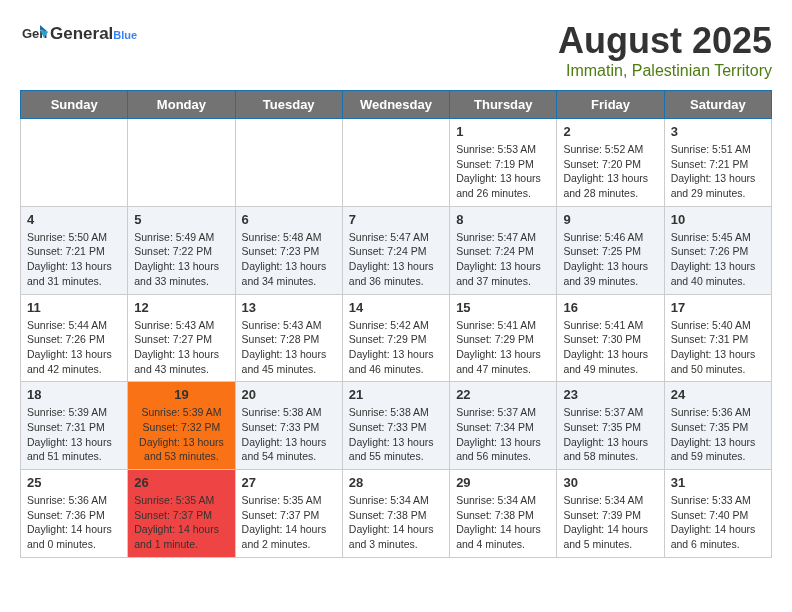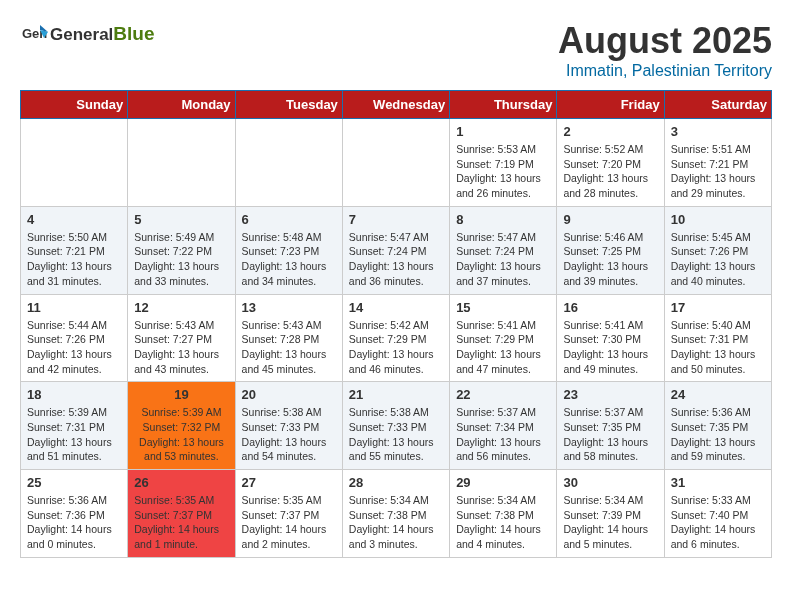--- a/index.html
+++ b/index.html
@@ -28,31 +28,31 @@
     .title-block {
       text-align: right;
     }
     .month-title {
       font-size: 36px;
       font-weight: bold;
       color: #333;
     }
     .location-title {
       font-size: 16px;
-      color: #0369a1;
+      color: #4d7c0f;
     }
     .calendar {
       width: 100%;
       border-collapse: collapse;
       border: 1px solid #ccc;
     }
     .calendar th {
-      background-color: #b91c1c;
+      background-color: #737373;
       color: #fff;
-      text-align: right;
+      text-align: center;
       padding: 6px 4px;
       font-size: 13px;
       border: 1px solid #1a6faf;
     }
     .calendar td {
       border: 1px solid #ccc;
       vertical-align: top;
       padding: 5px 6px;
       width: calc(100% / 7);
       height: 80px;
@@ -81,21 +81,21 @@
 <body>
 
 <div class="header">
   <div class="logo">
     <svg class="logo-icon" viewBox="0 0 28 28">
       <text x="2" y="18" font-size="13" font-weight="bold" fill="#333">Gen</text>
       <polygon points="20,5 28,12 20,10" fill="#1a6faf"></polygon>
       <polygon points="20,10 28,12 24,18" fill="#2a9fd6"></polygon>
     </svg>
     <div>
-      <span style="font-size:17px;font-weight:bold;color:#333;">General</span><span style="font-size:19px;font-weight:bold;color:#4d7c0f;">Blue</span>
+      <span style="font-size:17px;font-weight:bold;color:#333;">General</span><span style="font-size:11px;font-weight:bold;color:#3b82f6;">Blue</span>
     </div>
   </div>
   <div class="title-block">
     <div class="month-title">August 2025</div>
     <div class="location-title">Immatin, Palestinian Territory</div>
   </div>
 </div>
 
 <table class="calendar">
   <thead>

